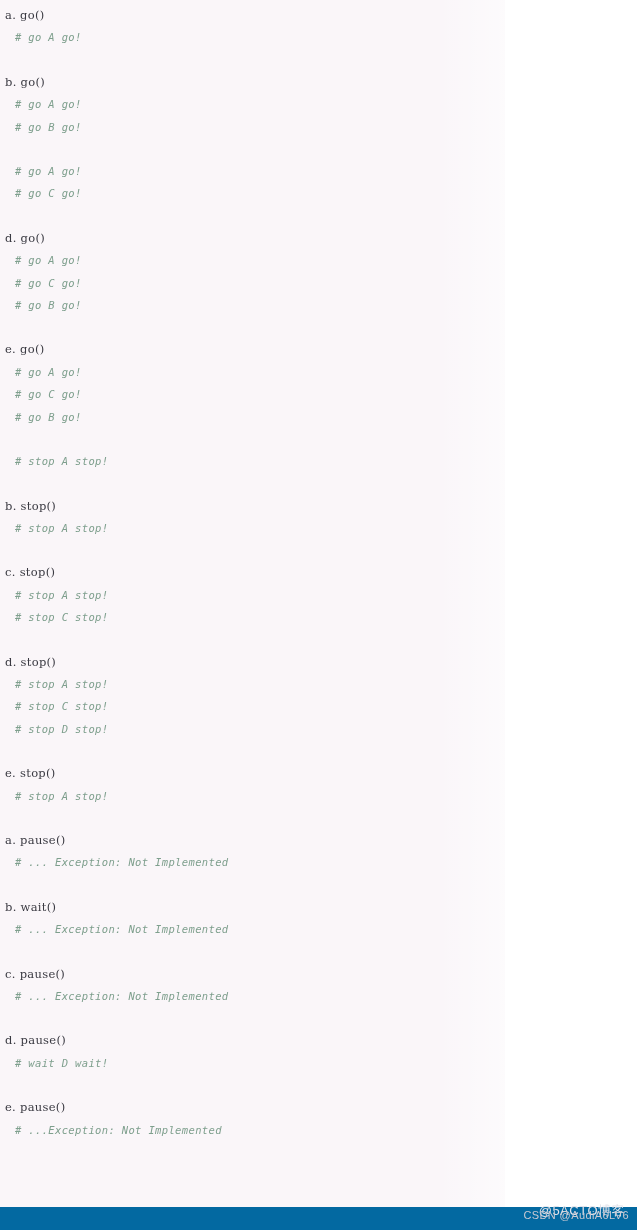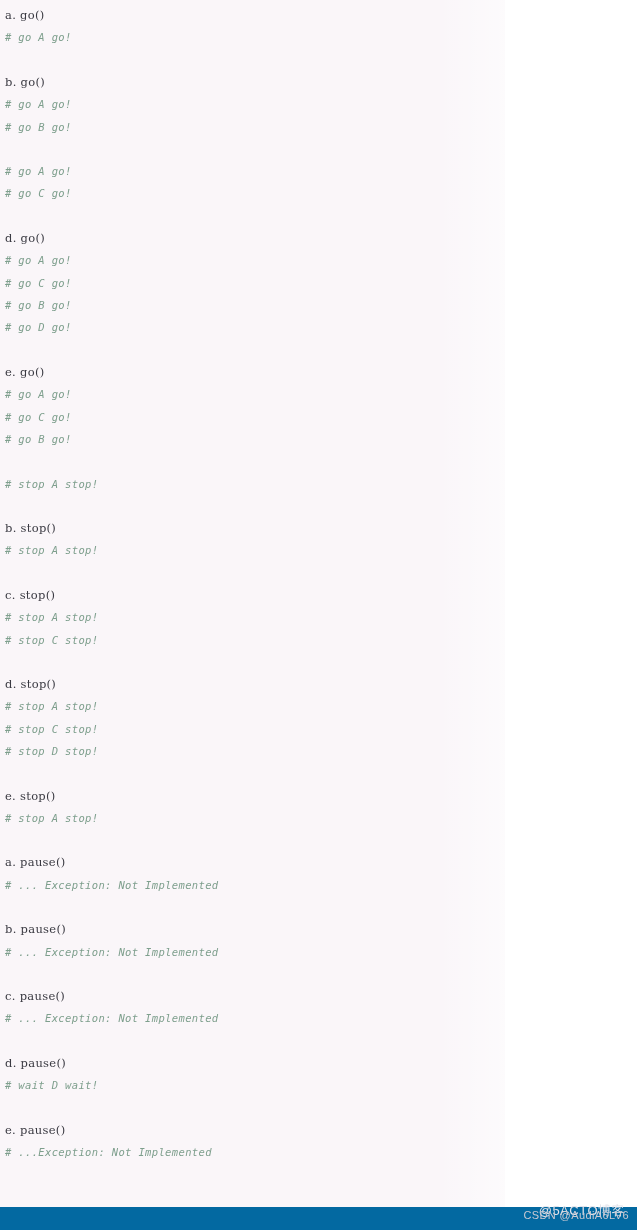--- a/index.html
+++ b/index.html
@@ -55,21 +55,21 @@
     white-space: pre;
   }
 
   .comment-line {
     font-family: "DejaVu Sans Mono", "Liberation Mono", monospace;
     font-style: italic;
     font-size: 10.5px;
     line-height: 22.4px;
     color: #7e9f8d;
     letter-spacing: 0.35px;
-    padding-left: 5px;
+    padding-left: 15px;
     white-space: pre;
   }
 
   #footer {
     position: absolute;
     left: 0;
     top: 1207px;
     width: 637px;
     height: 23px;
     background: #0369a1;
@@ -111,21 +111,20 @@
     </div>
     <div class="block">
       <div class="comment-line"># go A go!</div>
       <div class="comment-line"># go C go!</div>
     </div>
     <div class="block">
       <div class="call-line">d. go()</div>
       <div class="comment-line"># go A go!</div>
       <div class="comment-line"># go C go!</div>
       <div class="comment-line"># go B go!</div>
-      <div class="comment-line"># go D go!</div>
     </div>
     <div class="block">
       <div class="call-line">e. go()</div>
       <div class="comment-line"># go A go!</div>
       <div class="comment-line"># go C go!</div>
       <div class="comment-line"># go B go!</div>
     </div>
     <div class="block">
       <div class="comment-line"># stop A stop!</div>
     </div>
@@ -146,21 +145,21 @@
     </div>
     <div class="block">
       <div class="call-line">e. stop()</div>
       <div class="comment-line"># stop A stop!</div>
     </div>
     <div class="block">
       <div class="call-line">a. pause()</div>
       <div class="comment-line"># ... Exception: Not Implemented</div>
     </div>
     <div class="block">
-      <div class="call-line">b. pause()</div>
+      <div class="call-line">b. wait()</div>
       <div class="comment-line"># ... Exception: Not Implemented</div>
     </div>
     <div class="block">
       <div class="call-line">c. pause()</div>
       <div class="comment-line"># ... Exception: Not Implemented</div>
     </div>
     <div class="block">
       <div class="call-line">d. pause()</div>
       <div class="comment-line"># wait D wait!</div>
     </div>

